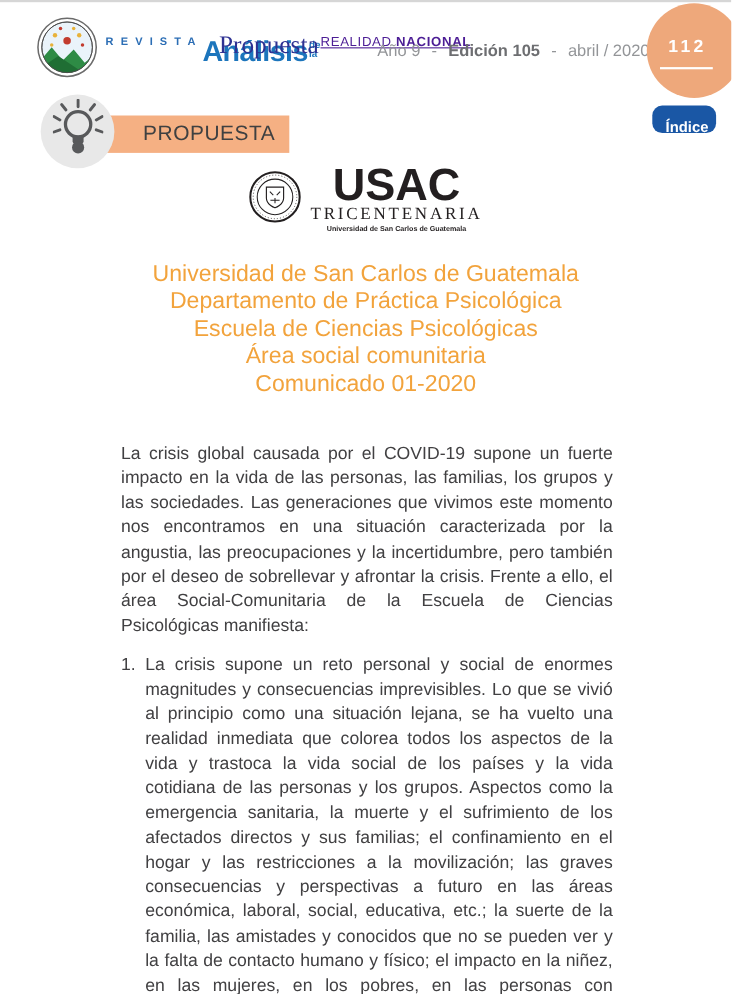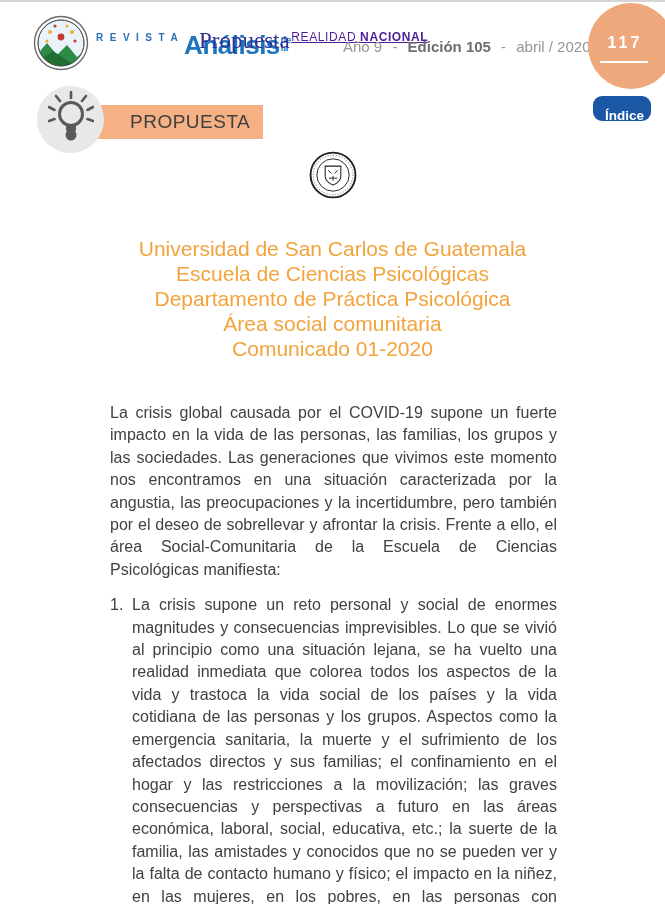--- a/index.html
+++ b/index.html
@@ -106,21 +106,21 @@
 
   <div class="meta">
     <span>Año 9</span>
     <span class="dash">-</span>
     <span class="bold">Edición 105</span>
     <span class="dash">-</span>
     <span>abril / 2020</span>
   </div>
 
   <div class="page-badge">
-    <div class="badge-num">117</div>
+    <div class="badge-num">112</div>
     <div class="badge-line"></div>
   </div>
 
   <button class="indice">Índice</button>
 
   <div class="banner">
     <span>PROPUESTA</span>
   </div>
   <div class="bulb-circle">
     <span>
@@ -144,26 +144,31 @@
   <div class="usac">
     <span>
       <svg width="48" height="48" viewBox="0 0 46 46">
         <circle cx="23" cy="23" r="21.5" fill="none" stroke="#231F20" stroke-width="1.8"></circle>
         <circle cx="23" cy="23" r="19" fill="none" stroke="#231F20" stroke-width="0.6" stroke-dasharray="1 1.7"></circle>
         <circle cx="23" cy="23" r="15.5" fill="none" stroke="#231F20" stroke-width="0.9"></circle>
         <path d="M15.5,14.5 h15 v9.5 c0,6 -7.5,8.5 -7.5,8.5 c0,0 -7.5,-2.5 -7.5,-8.5 z" fill="none" stroke="#231F20" stroke-width="1"></path>
         <path d="M18.5,18.5 l3,3 M27.5,18.5 l-3,3 M23,24 v4.5 M19,26 h8" stroke="#231F20" stroke-width="0.9" fill="none"></path>
       </svg>
     </span>
+    <div class="usac-text">
+      <div class="usac-acronym">USAC</div>
+      <div class="usac-sub">TRICENTENARIA</div>
+      <div class="usac-caption">Universidad de San Carlos de Guatemala</div>
+    </div>
   </div>
 
   <div class="title">
     <div>Universidad de San Carlos de Guatemala</div>
+    <div>Departamento de Práctica Psicológica</div>
     <div>Escuela de Ciencias Psicológicas</div>
-    <div>Departamento de Práctica Psicológica</div>
     <div>Área social comunitaria</div>
     <div>Comunicado 01-2020</div>
   </div>
 
   <div class="content">
     <p class="intro">La crisis global causada por el COVID-19 supone un fuerte impacto en la vida de las personas, las familias, los grupos y las sociedades. Las generaciones que vivimos este momento nos encontramos en una situación caracterizada por la angustia, las preocupaciones y la incertidumbre, pero también por el deseo de sobrellevar y afrontar la crisis. Frente a ello, el área Social-Comunitaria de la Escuela de Ciencias Psicológicas manifiesta:</p>
     <div class="list-item">
       <span class="num">1.</span>
       <span class="li-text">La crisis supone un reto personal y social de enormes magnitudes y consecuencias imprevisibles. Lo que se vivió al principio como una situación lejana, se ha vuelto una realidad inmediata que colorea todos los aspectos de la vida y trastoca la vida social de los países y la vida cotidiana de las personas y los grupos. Aspectos como la emergencia sanitaria, la muerte y el sufrimiento de los afectados directos y sus familias; el confinamiento en el hogar y las restricciones a la movilización; las graves consecuencias y perspectivas a futuro en las áreas económica, laboral, social, educativa, etc.; la suerte de la familia, las amistades y conocidos que no se pueden ver y la falta de contacto humano y físico; el impacto en la niñez, en las mujeres, en los pobres, en las personas con discapacidad y otras poblaciones en condiciones de marginalidad y exclusión ; las condiciones de los migrantes y los deportados; el manejo de la crisis por políticos y empresarios que privilegian sus intereses sobre el bien común; las respuestas autoritarias del</span>
     </div>

